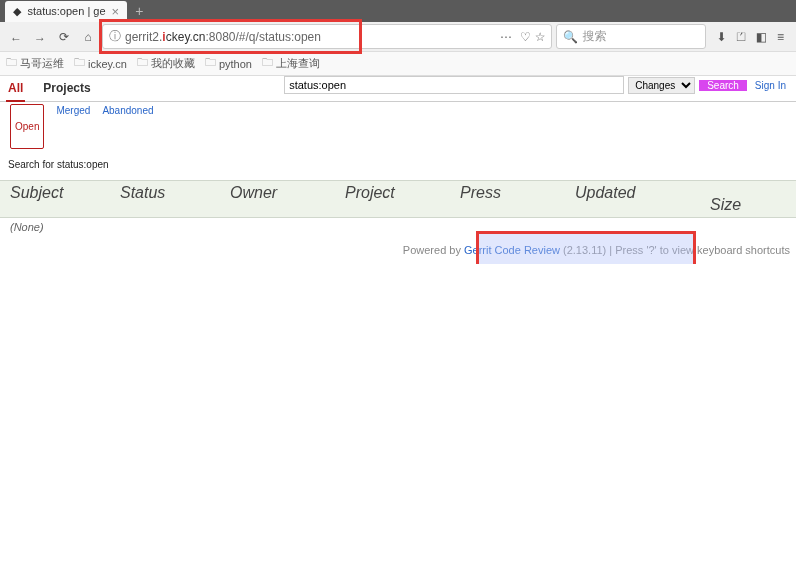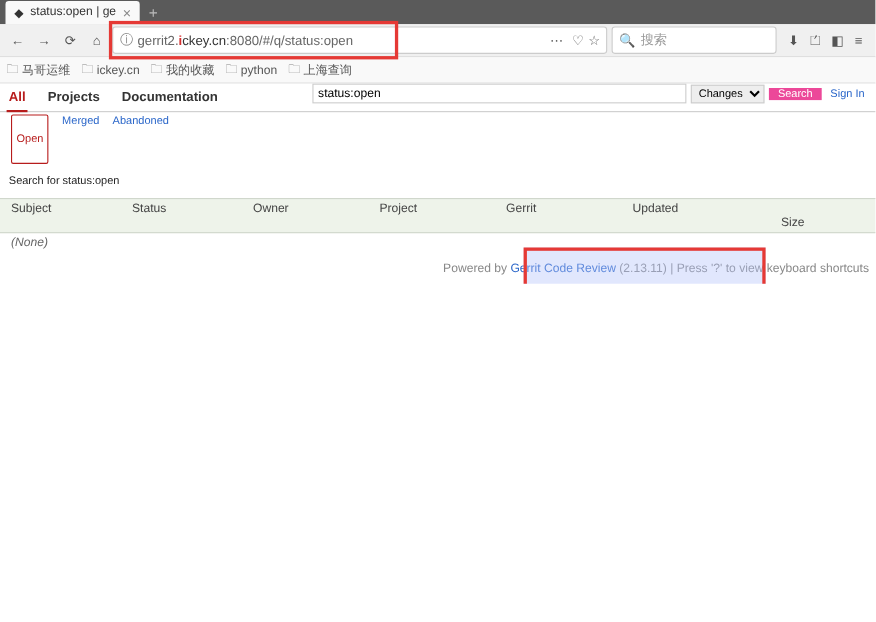--- a/index.html
+++ b/index.html
@@ -33,31 +33,31 @@
     .folder-icon { color: #888; }
     
     
     .gerrit-header { display: flex; align-items: flex-start; border-bottom: 1px solid #ccc; padding: 0 6px; background: #fff; height: 26px; }
     .gerrit-tabs { display: flex; gap: 16px; }
     .gerrit-tab { font-size: 12px; font-weight: bold; color: #333; padding: 5px 2px; cursor: pointer; }
     .gerrit-tab.active { color: #b71c1c; border-bottom: 2px solid #b71c1c; }
     .gerrit-right { margin-left: auto; display: flex; align-items: center; gap: 4px; }
     .gerrit-search { width: 340px; border: 1px solid #ccc; padding: 2px 4px; font-size: 11px; }
     .gerrit-changes { font-size: 10px; border: 1px solid #ccc; background: #eee; padding: 1px 2px; }
-    .gerrit-search-btn { background: #ec4899; color: #fff; border: none; padding: 0 8px; font-size: 10px; cursor: pointer; }
+    .gerrit-search-btn { background: #d946ef; color: #fff; border: none; padding: 0 8px; font-size: 10px; cursor: pointer; }
     .gerrit-signin { color: #2a66c9; font-size: 10px; cursor: pointer; padding: 0 4px; }
     
     .gerrit-subtabs { display: flex; gap: 12px; padding: 2px 10px; font-size: 10px; }
     .gerrit-subtab { color: #2a66c9; cursor: pointer; padding: 1px 0px; }
     .gerrit-subtab.active { color: #b71c1c; border: 1px solid #b71c1c; padding: 16px 4px; border-radius: 2px; }
     
     .search-title { font-size: 10px; padding: 8px 8px 10px; color: #222; }
     
     .results-table { width: 100%; }
-    .results-header { display: flex; background: #eef3ea; border-top: 1px solid #d0d7cc; border-bottom: 1px solid #d0d7cc; font-size: 11px; color: #444; padding: 3px 0; }
+    .results-header { display: flex; background: #eef3ea; border-top: 1px solid #d0d7cc; border-bottom: 1px solid #d0d7cc; font-size: 16px; font-style: italic; color: #444; padding: 3px 0; }
     .col-subject { width: 120px; padding-left: 10px; }
     .col-status { width: 110px; }
     .col-owner { width: 115px; }
     .col-project { width: 115px; }
     .col-branch { width: 115px; }
     .col-updated { width: 135px; }
     .col-size { flex: 1; margin-top: 12px; }
     .results-row { display: flex; font-size: 11px; font-style: italic; color: #666; padding: 3px 0; }
     
     .gerrit-footer { position: relative; text-align: right; padding: 8px 6px; font-size: 11px; color: #888; margin-left: 36px; }
@@ -128,21 +128,20 @@
         <span class="folder-icon">🗀</span>
         <span>上海查询</span>
       </div>
   </div>
 </div>
 
 <div class="gerrit-header">
   <div class="gerrit-tabs">
     <div class="gerrit-tab active">All</div>
     <div class="gerrit-tab">Projects</div>
-    <div class="gerrit-tab">Documentation</div>
   </div>
   <div class="gerrit-right">
     <input class="gerrit-search" value="status:open" style="">
     <select class="gerrit-changes"><option>Changes</option></select>
     <button class="gerrit-search-btn">Search</button>
     <span class="gerrit-signin">Sign In</span>
   </div>
 </div>
 
 <div class="gerrit-subtabs">
@@ -152,21 +151,21 @@
 </div>
 
 <div class="search-title">Search for status:open</div>
 
 <div class="results-table">
   <div class="results-header">
     <div class="col-subject">Subject</div>
     <div class="col-status">Status</div>
     <div class="col-owner">Owner</div>
     <div class="col-project">Project</div>
-    <div class="col-branch">Gerrit</div>
+    <div class="col-branch">Press</div>
     <div class="col-updated">Updated</div>
     <div class="col-size">Size</div>
   </div>
   <div class="results-row">
     <div class="col-subject">(None)</div>
   </div>
 </div>
 
 <div class="gerrit-footer">
   <div class="footer-highlight-box"></div>

